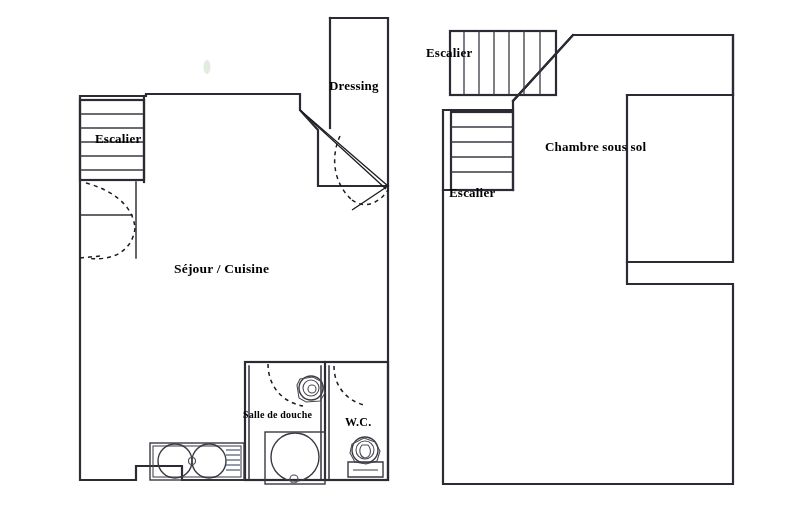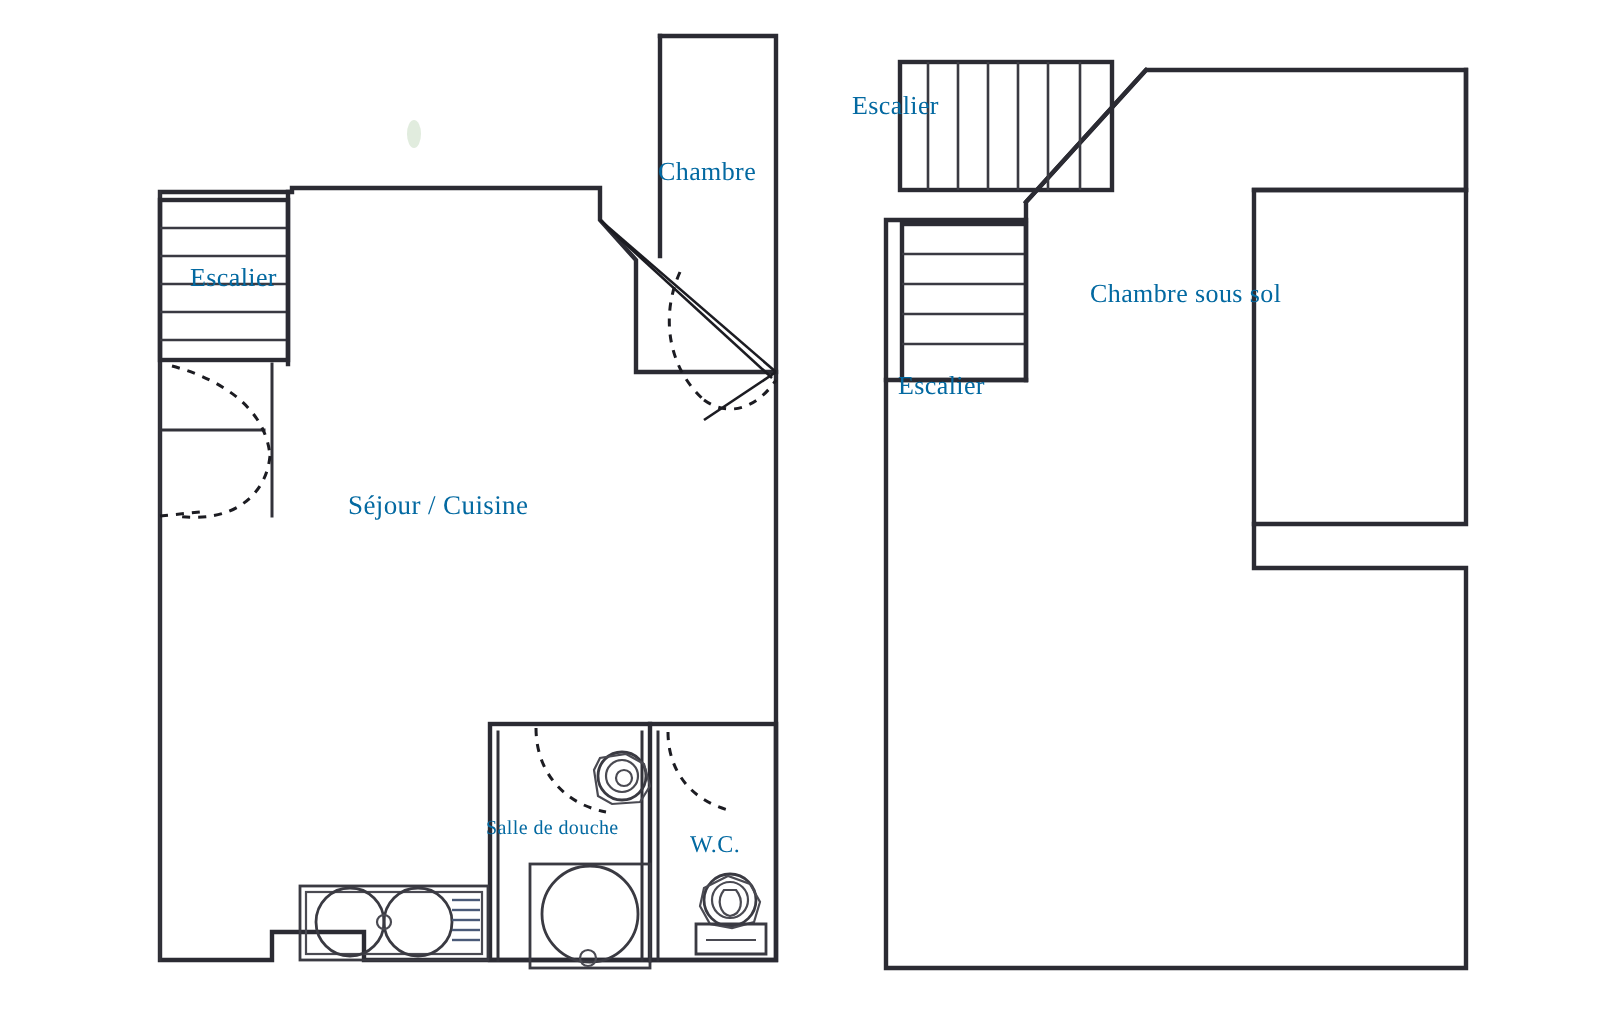--- a/index.html
+++ b/index.html
@@ -68,29 +68,29 @@
     stroke: #1c1c22;
     fill: none;
     stroke-width: 1.3;
   }
   .artifact {
     fill: #c8ddc2;
     opacity: 0.55;
   }
   .room-label {
     position: absolute;
-    color: #0369a1;
+    color: #000000;
     font-family: "Liberation Serif", serif;
-    font-weight: normal;
+    font-weight: bold;
     font-size: 13px;
     white-space: nowrap;
     letter-spacing: 0.2px;
     line-height: 1;
   }
-  .label-sejour   { left: 174px; top: 246px; font-size: 13.5px; }
+  .label-sejour   { left: 174px; top: 262px; font-size: 13.5px; }
   .label-dressing { left: 329px; top: 79px; }
   .label-esc-left { left: 95px;  top: 132px; }
   .label-esc-tr   { left: 426px; top: 46px; }
   .label-esc-r2   { left: 449px; top: 186px; }
   .label-chambre  { left: 545px; top: 140px; }
   .label-douche   { left: 243px; top: 410px; font-size: 10px; }
   .label-wc       { left: 345px; top: 416px; font-size: 12px; }
 </style>
 </head>
 <body>
@@ -245,21 +245,21 @@
       <line class="step" x1="451" y1="157" x2="513" y2="157"></line>
       <line class="step" x1="451" y1="172" x2="513" y2="172"></line>
       <line class="wall" x1="513" y1="110" x2="513" y2="190"></line>
       <line class="wall" x1="443" y1="190" x2="513" y2="190"></line>
     </g>
 
   </svg>
 
   <div class="room-label label-sejour">Séjour / Cuisine</div>
 
-  <div class="room-label label-dressing">Chambre</div>
+  <div class="room-label label-dressing">Dressing</div>
 
   <div class="room-label label-chambre">Chambre sous sol</div>
 
   <div class="room-label label-douche">Salle de douche</div>
 
   <div class="room-label label-wc">W.C.</div>
 
   <div class="room-label label-esc-left">Escalier</div>
 
   <div class="room-label label-esc-tr">Escalier</div>

